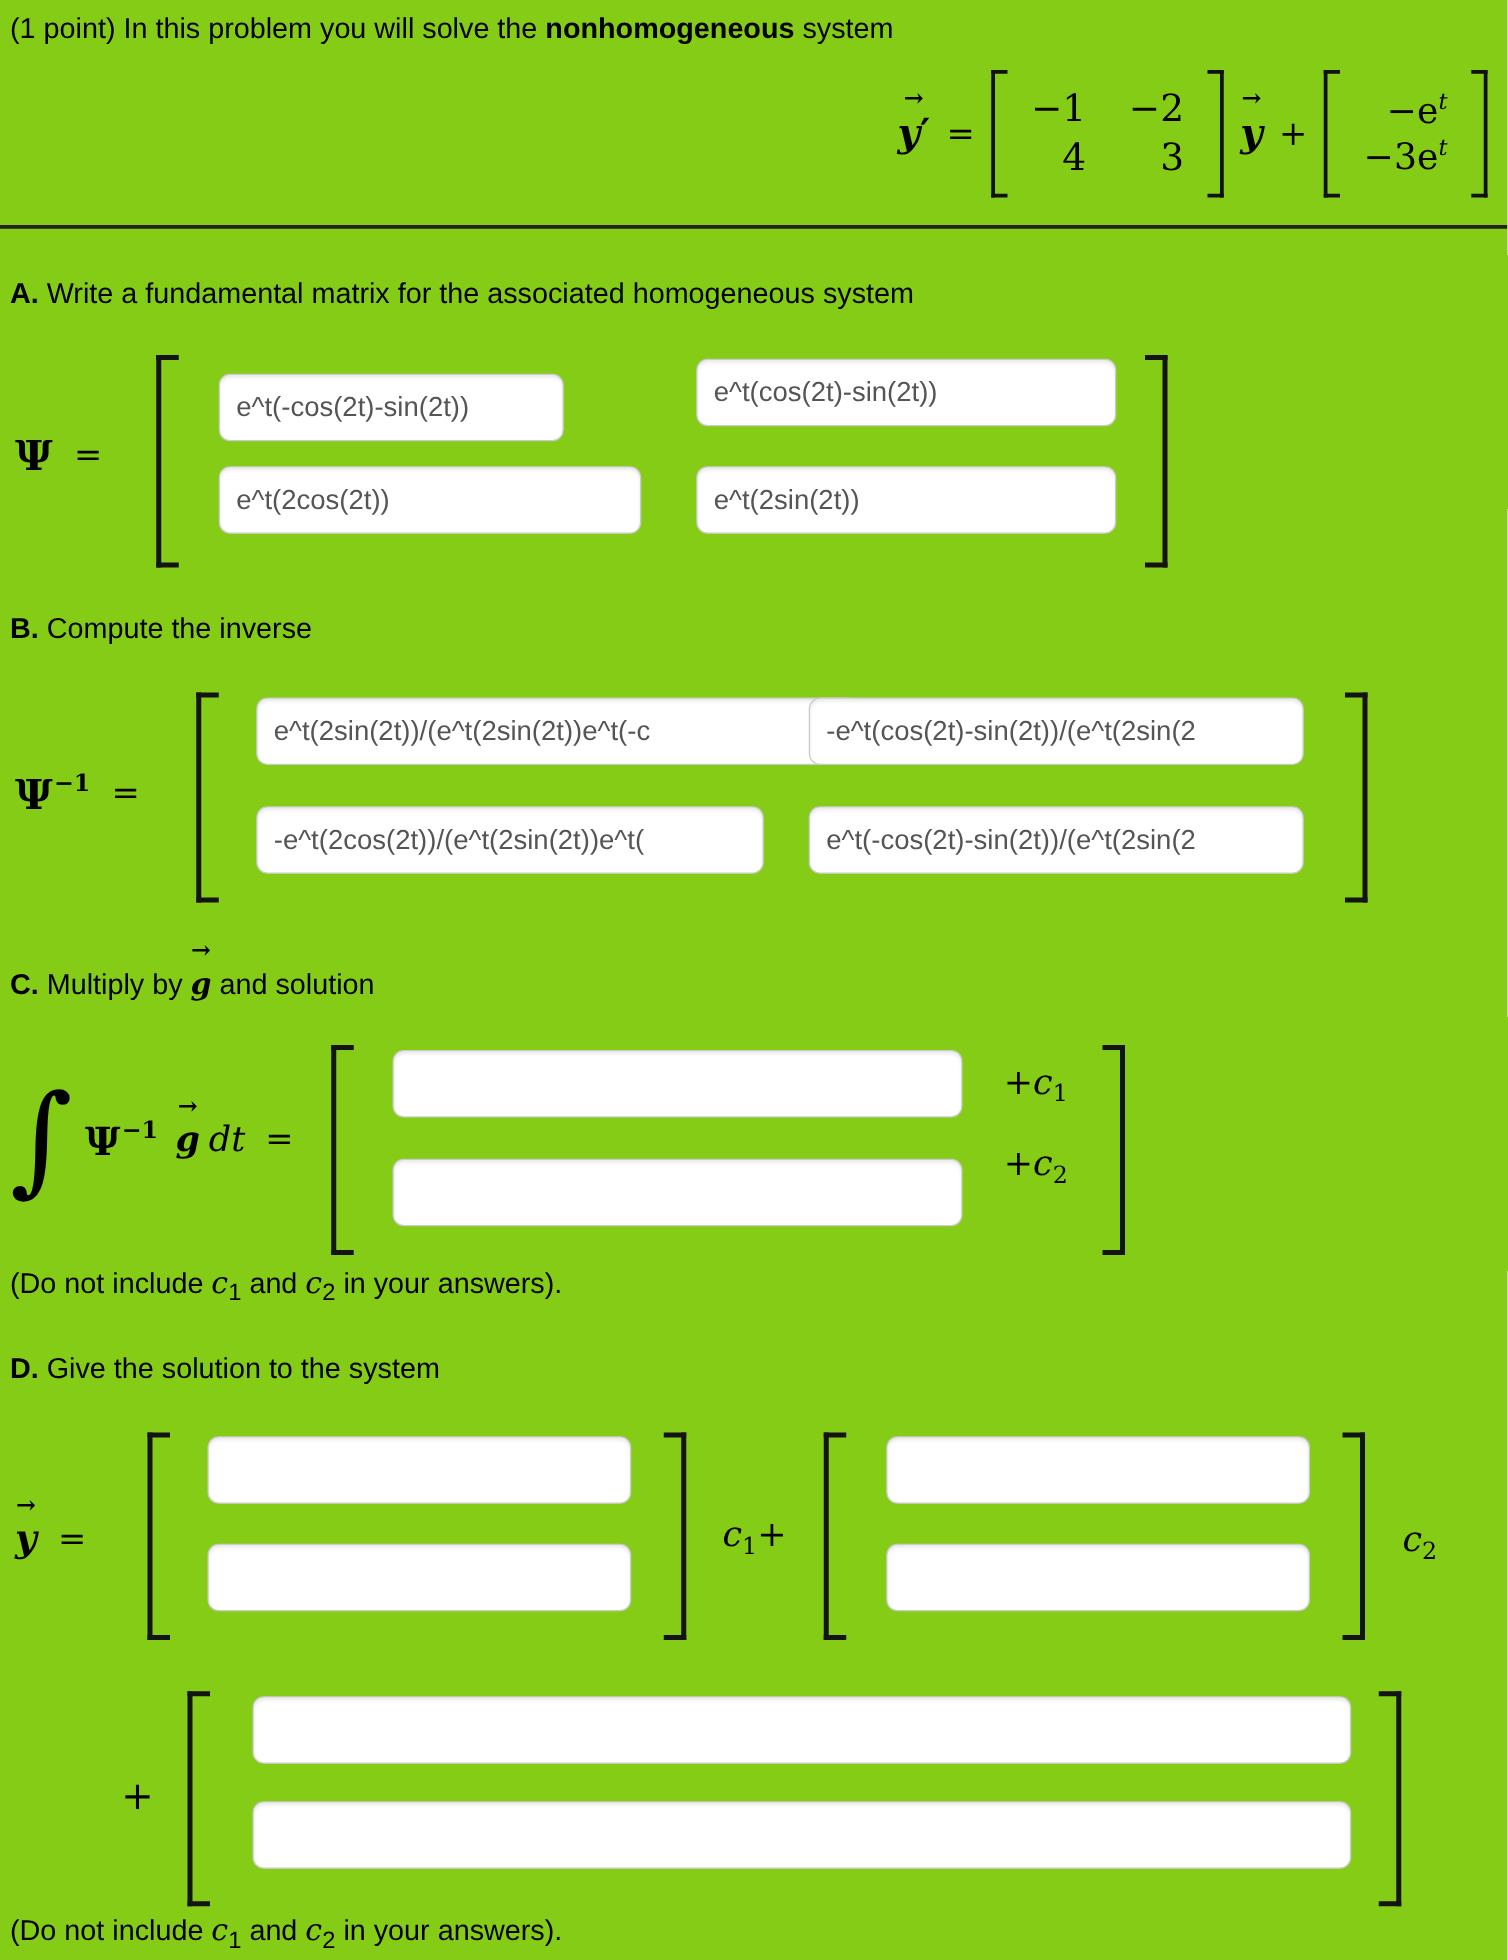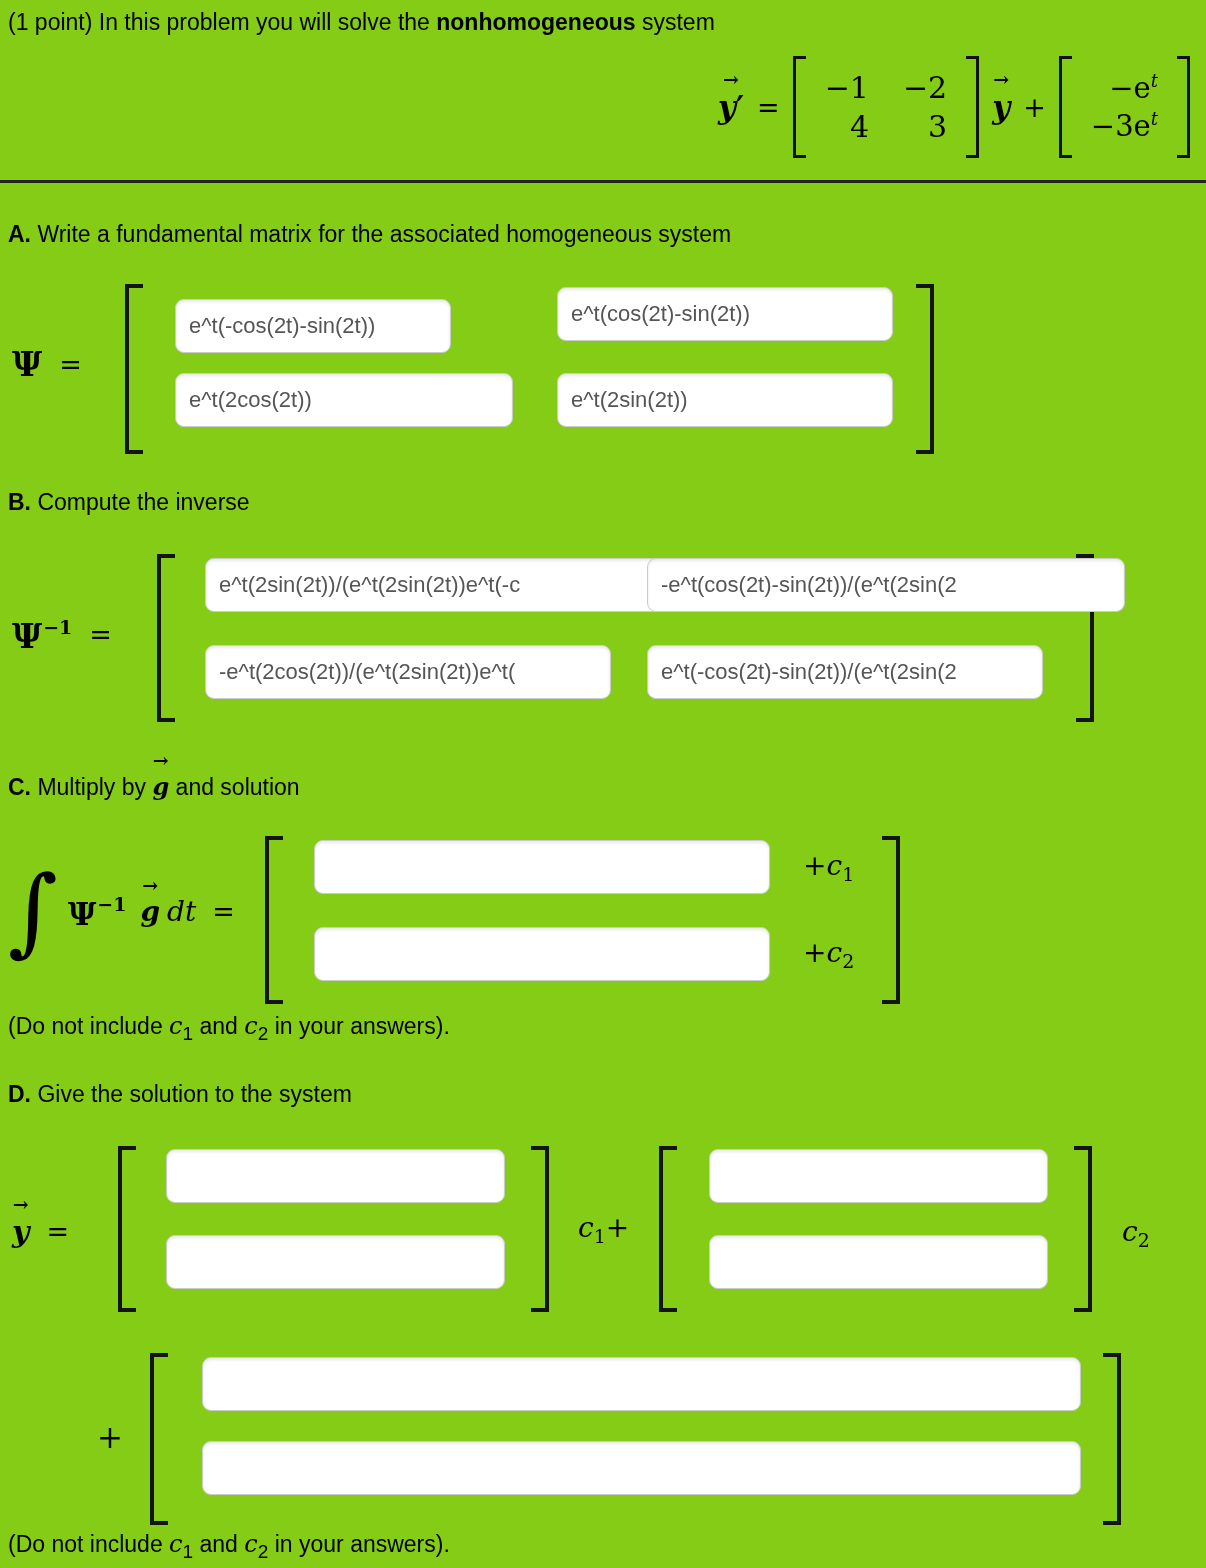--- a/index.html
+++ b/index.html
@@ -100,41 +100,41 @@
     <b>B.</b><span> Compute the inverse</span>
   </div>
 
   <div class="abs" style="left:12px;top:616px;display:flex;align-items:center;gap:17px;">
     <span><span class="m psi">Ψ</span><span class="m psi-sup">−1</span></span>
     <span class="m eqsign">=</span>
   </div>
   <div class="bk l" style="left:157px;top:554px;height:168px;"></div>
   <div class="bk r" style="left:1076px;top:554px;height:168px;"></div>
   <input type="text" class="ans" style="left: 205px; top: 558px; width: 482px;" value="e^t(2sin(2t))/(e^t(2sin(2t))e^t(-c">
-  <input type="text" class="ans" style="left: 647px; top: 558px; width: 478px;" value="-e^t(cos(2t)-sin(2t))/(e^t(2sin(2">
+  <input type="text" class="ans" style="left: 647px; top: 558px; width: 396px;" value="-e^t(cos(2t)-sin(2t))/(e^t(2sin(2">
   <input type="text" class="ans" style="left: 205px; top: 645px; width: 406px;" value="-e^t(2cos(2t))/(e^t(2sin(2t))e^t(">
   <input type="text" class="ans" style="left: 647px; top: 645px; width: 396px;" value="e^t(-cos(2t)-sin(2t))/(e^t(2sin(2">
 
   <div class="abs heading" style="left:8px;top:772px;">
     <b>C.</b><span> Multiply by </span><span class="vec m var" style="font-size:24px;"><span class="ar" style="top:-21px;">→</span><span>g</span></span><span> and solution</span>
   </div>
 
   <div class="abs intg" style="left:8px;top:858px;height:106px;">
     <span class="int">∫</span>
     <span><span class="psi" style="font-size:31px;">Ψ</span><span class="psi-sup">−1</span></span>
     <span class="vec var" style="font-size:28px;margin-left:14px;"><span class="ar">→</span><span>g</span></span>
     <span style="font-style:italic;font-size:28px;margin-left:7px;">dt</span>
     <span class="eqsign" style="margin-left:16px;">=</span>
   </div>
   <div class="bk l" style="left:265px;top:836px;height:168px;"></div>
   <div class="bk r" style="left:882px;top:836px;height:168px;"></div>
   <input type="text" class="ans" style="left: 314px; top: 840px; width: 456px;" value="">
   <input type="text" class="ans" style="left: 314px; top: 927px; width: 456px;" value="">
   <div class="abs m plusc" style="left:803px;top:852px;"><span>+</span><span class="ci">c</span><sub>1</sub></div>
-  <div class="abs m plusc" style="left:803px;top:939px;"><span>+</span><span class="ci">c</span><sub>2</sub></div>
+  <div class="abs m plusc" style="left:803px;top:917px;"><span>+</span><span class="ci">c</span><sub>2</sub></div>
 
   <div class="abs note" style="left:8px;top:1012px;">
     <span>(Do not include </span><span class="ci">c</span><sub>1</sub><span> and </span><span class="ci">c</span><sub>2</sub><span> in your answers).</span>
   </div>
 
   <div class="abs heading" style="left:8px;top:1080px;">
     <b>D.</b><span> Give the solution to the system</span>
   </div>
 
   <div class="abs" style="left:12px;top:1214px;display:flex;align-items:center;gap:17px;">

